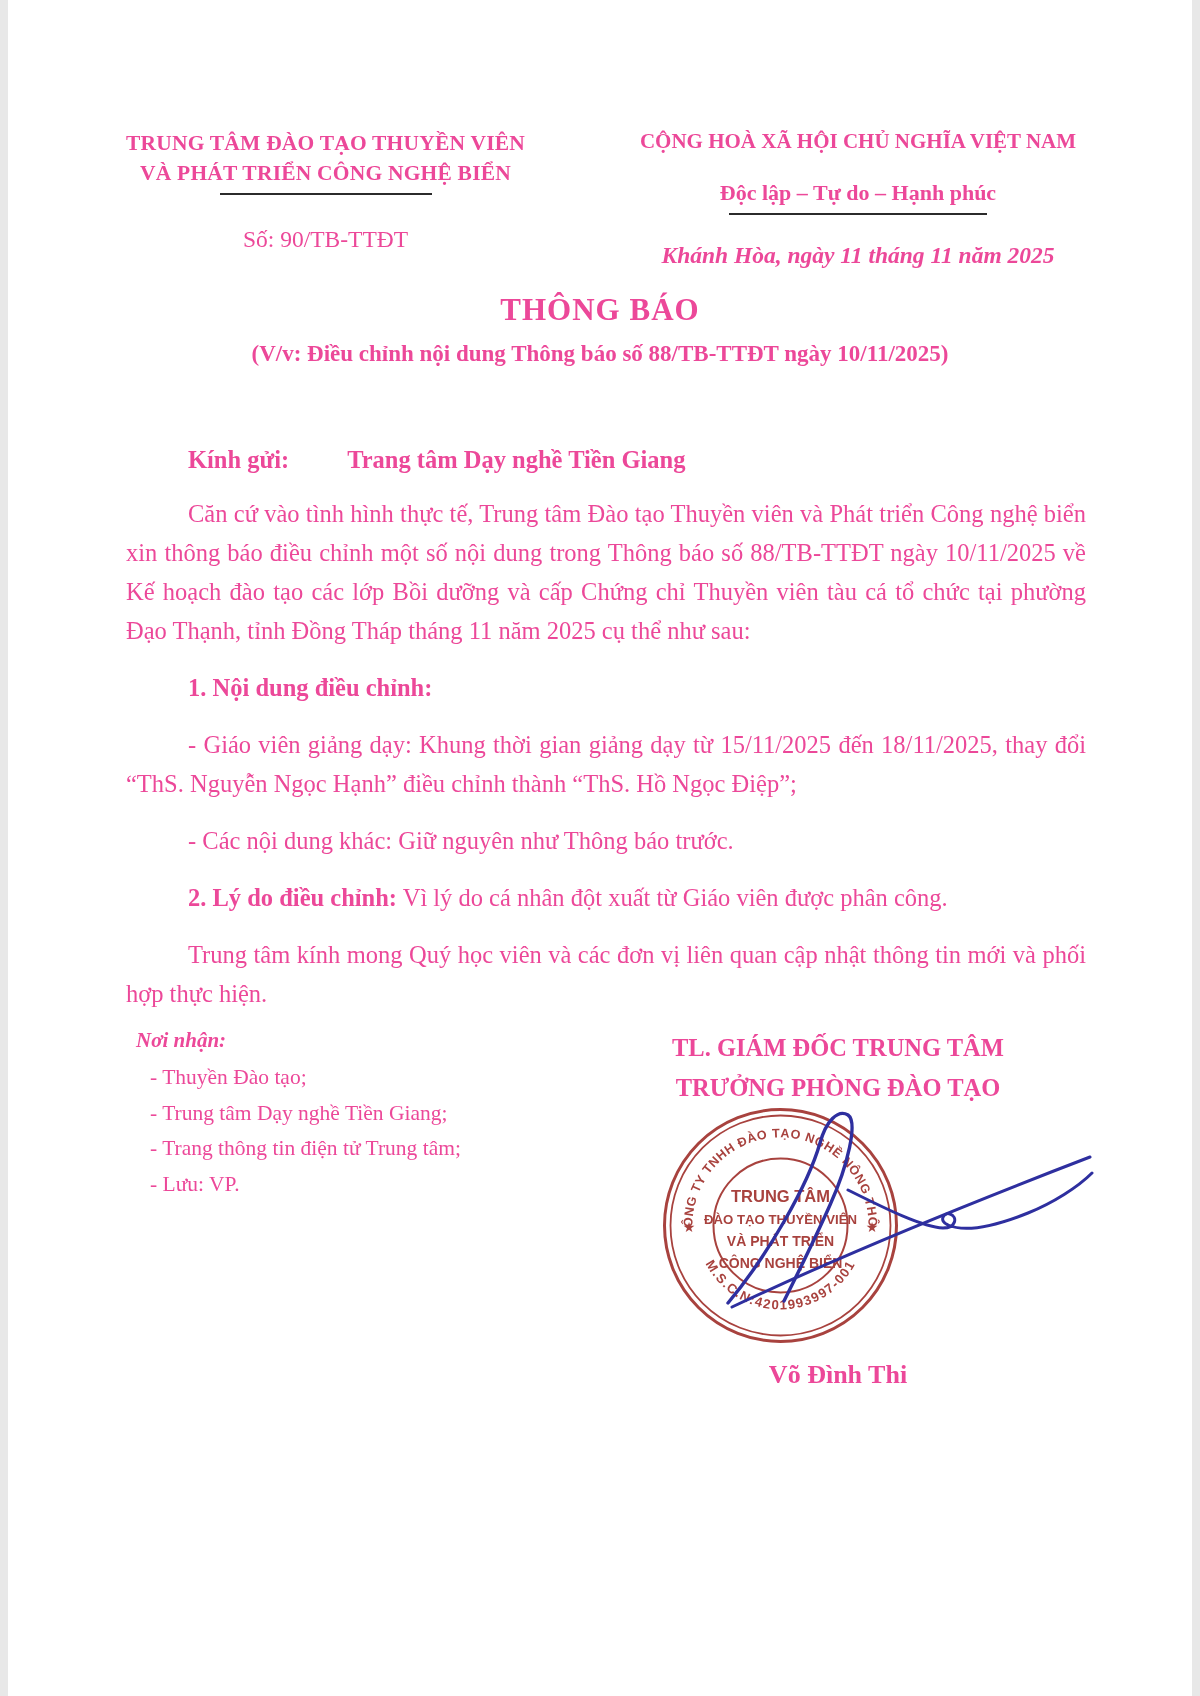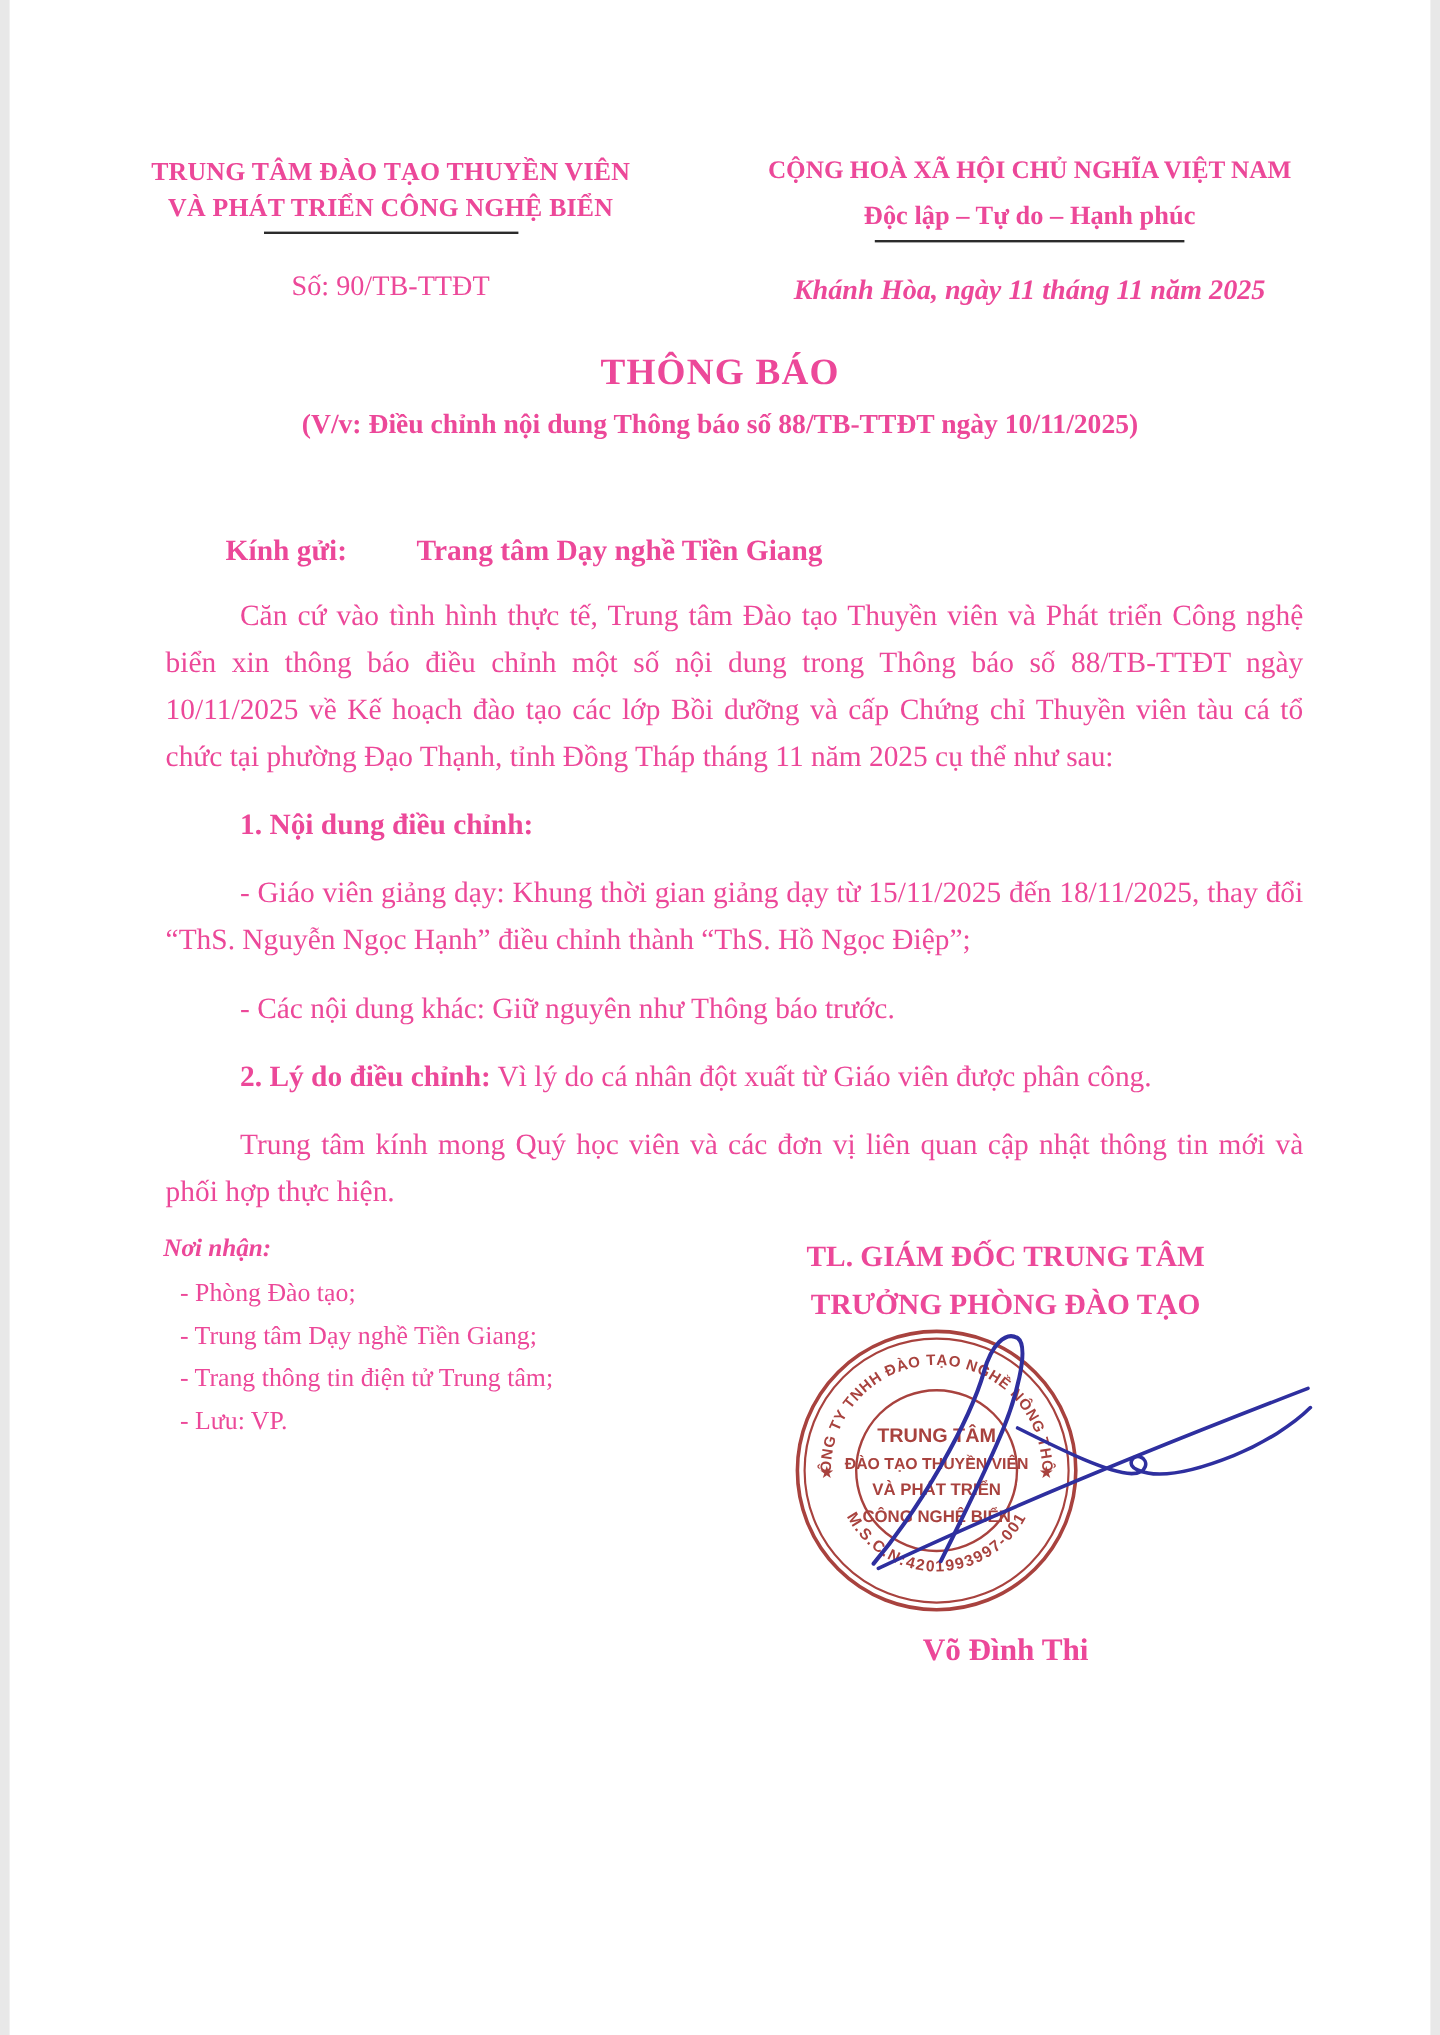--- a/index.html
+++ b/index.html
@@ -11,37 +11,37 @@
     font-family:"Liberation Serif", serif;
     color:#ec4899;
     overflow:hidden;
     margin:0 auto;
   }
   
   .h-left  { position:absolute; top:128px; left:95px;  width:445px; text-align:center; }
   .h-right { position:absolute; top:126px; left:625px; width:450px; text-align:center; }
   .org-line   { font-weight:bold; font-size:21.5px; line-height:30px; letter-spacing:.2px; }
   .country    { font-weight:bold; font-size:21px; line-height:31px; }
-  .motto      { font-weight:bold; font-size:22px;   line-height:30px; margin-top:8px; }
+  .motto      { font-weight:bold; font-size:22px;   line-height:30px; margin-top:21px; }
   .rule       { border-top:2px solid #2b2b2b; margin:5px auto 0; }
   .rule-left  { width:212px; }
   .rule-right { width:258px; }
   .doc-number { margin-top:31px; font-size:23.5px; }
   .place-date { margin-top:27px; font-size:23.5px; font-style:italic; font-weight:600; }
   
   .title-wrap { position:absolute; top:292px; left:0; right:0; text-align:center; }
   .doc-title  { font-size:31px; font-weight:bold; letter-spacing:1px; }
   .doc-subtitle { margin-top:13px; font-size:23px; font-weight:600; }
   
   .salutation { position:absolute; top:446px; left:118px; right:108px;
                 font-size:24.5px; font-weight:bold; text-indent:62px; }
   .sal-gap { display:inline-block; width:58px; }
   .body { position:absolute; top:494px; left:118px; right:106px;
           font-size:24.5px; line-height:39px; text-align:justify; }
-  .body p { margin:0 0 18px 12px; text-indent:62px; }
+  .body p { margin:0 0 18px 0; text-indent:62px; }
   .b { font-weight:bold; }
   
   .recipients { position:absolute; top:1028px; left:112px; width:420px;margin-left:16px; }
   .recipients-label { font-size:21px; font-weight:bold; font-style:italic; }
   .recipients-list  { margin-top:7px; padding-left:14px; font-size:21.5px; line-height:35.5px; }
   .sign-block { position:absolute; top:1028px; left:600px; width:460px;
                 text-align:center; font-weight:bold; font-size:24.5px; line-height:40px; }
   .seal-wrap { position:absolute; top:1103px; left:650px; width:245px; height:245px; }
   .sig-wrap  { position:absolute; top:1095px; left:690px; width:400px; height:230px; }
   .signer-name { position:absolute; top:1336px; left:600px; width:460px;
@@ -82,21 +82,21 @@
     <p class="b">1. Nội dung điều chỉnh:</p>
     <p>- Giáo viên giảng dạy: Khung thời gian giảng dạy từ 15/11/2025 đến 18/11/2025, thay đổi “ThS. Nguyễn Ngọc Hạnh” điều chỉnh thành “ThS. Hồ Ngọc Điệp”;</p>
     <p>- Các nội dung khác: Giữ nguyên như Thông báo trước.</p>
     <p><span class="b">2. Lý do điều chỉnh:</span><span> Vì lý do cá nhân đột xuất từ Giáo viên được phân công.</span></p>
     <p>Trung tâm kính mong Quý học viên và các đơn vị liên quan cập nhật thông tin mới và phối hợp thực hiện.</p>
   </div>
 
   <div class="recipients">
     <div class="recipients-label">Nơi nhận:</div>
     <div class="recipients-list">
-      <div>- Phòng Đào tạo;</div>
+      <div>- Thuyền Đào tạo;</div>
       <div>- Trung tâm Dạy nghề Tiền Giang;</div>
       <div>- Trang thông tin điện tử Trung tâm;</div>
       <div>- Lưu: VP.</div>
     </div>
   </div>
 
   <div class="sign-block">
     <div>TL. GIÁM ĐỐC TRUNG TÂM</div>
     <div>TRƯỞNG PHÒNG ĐÀO TẠO</div>
   </div>

